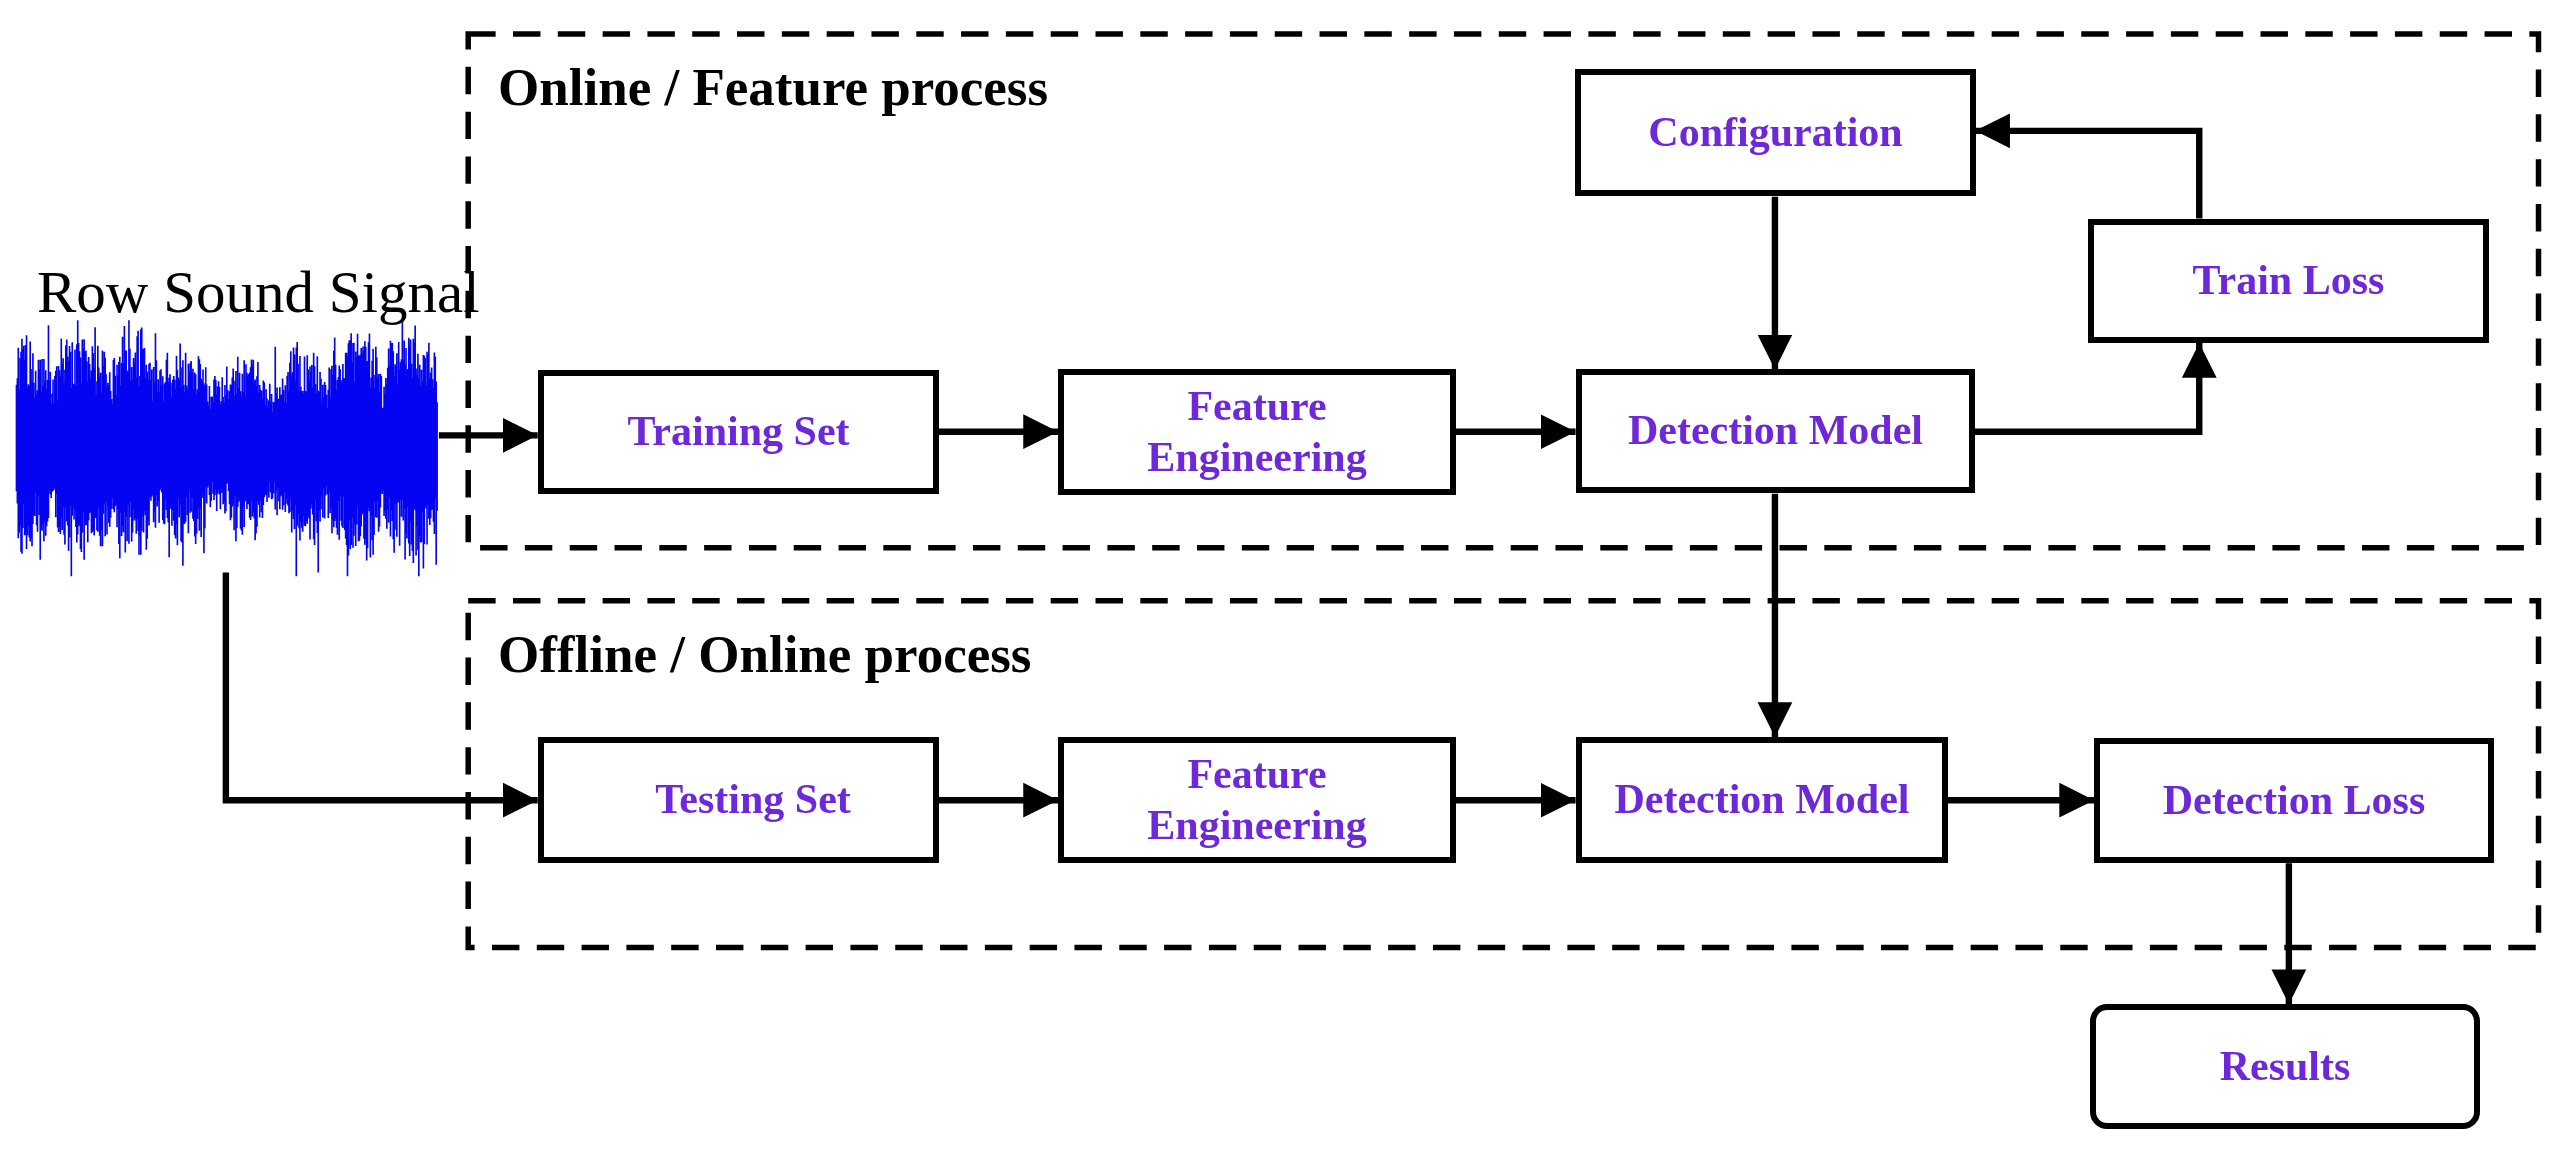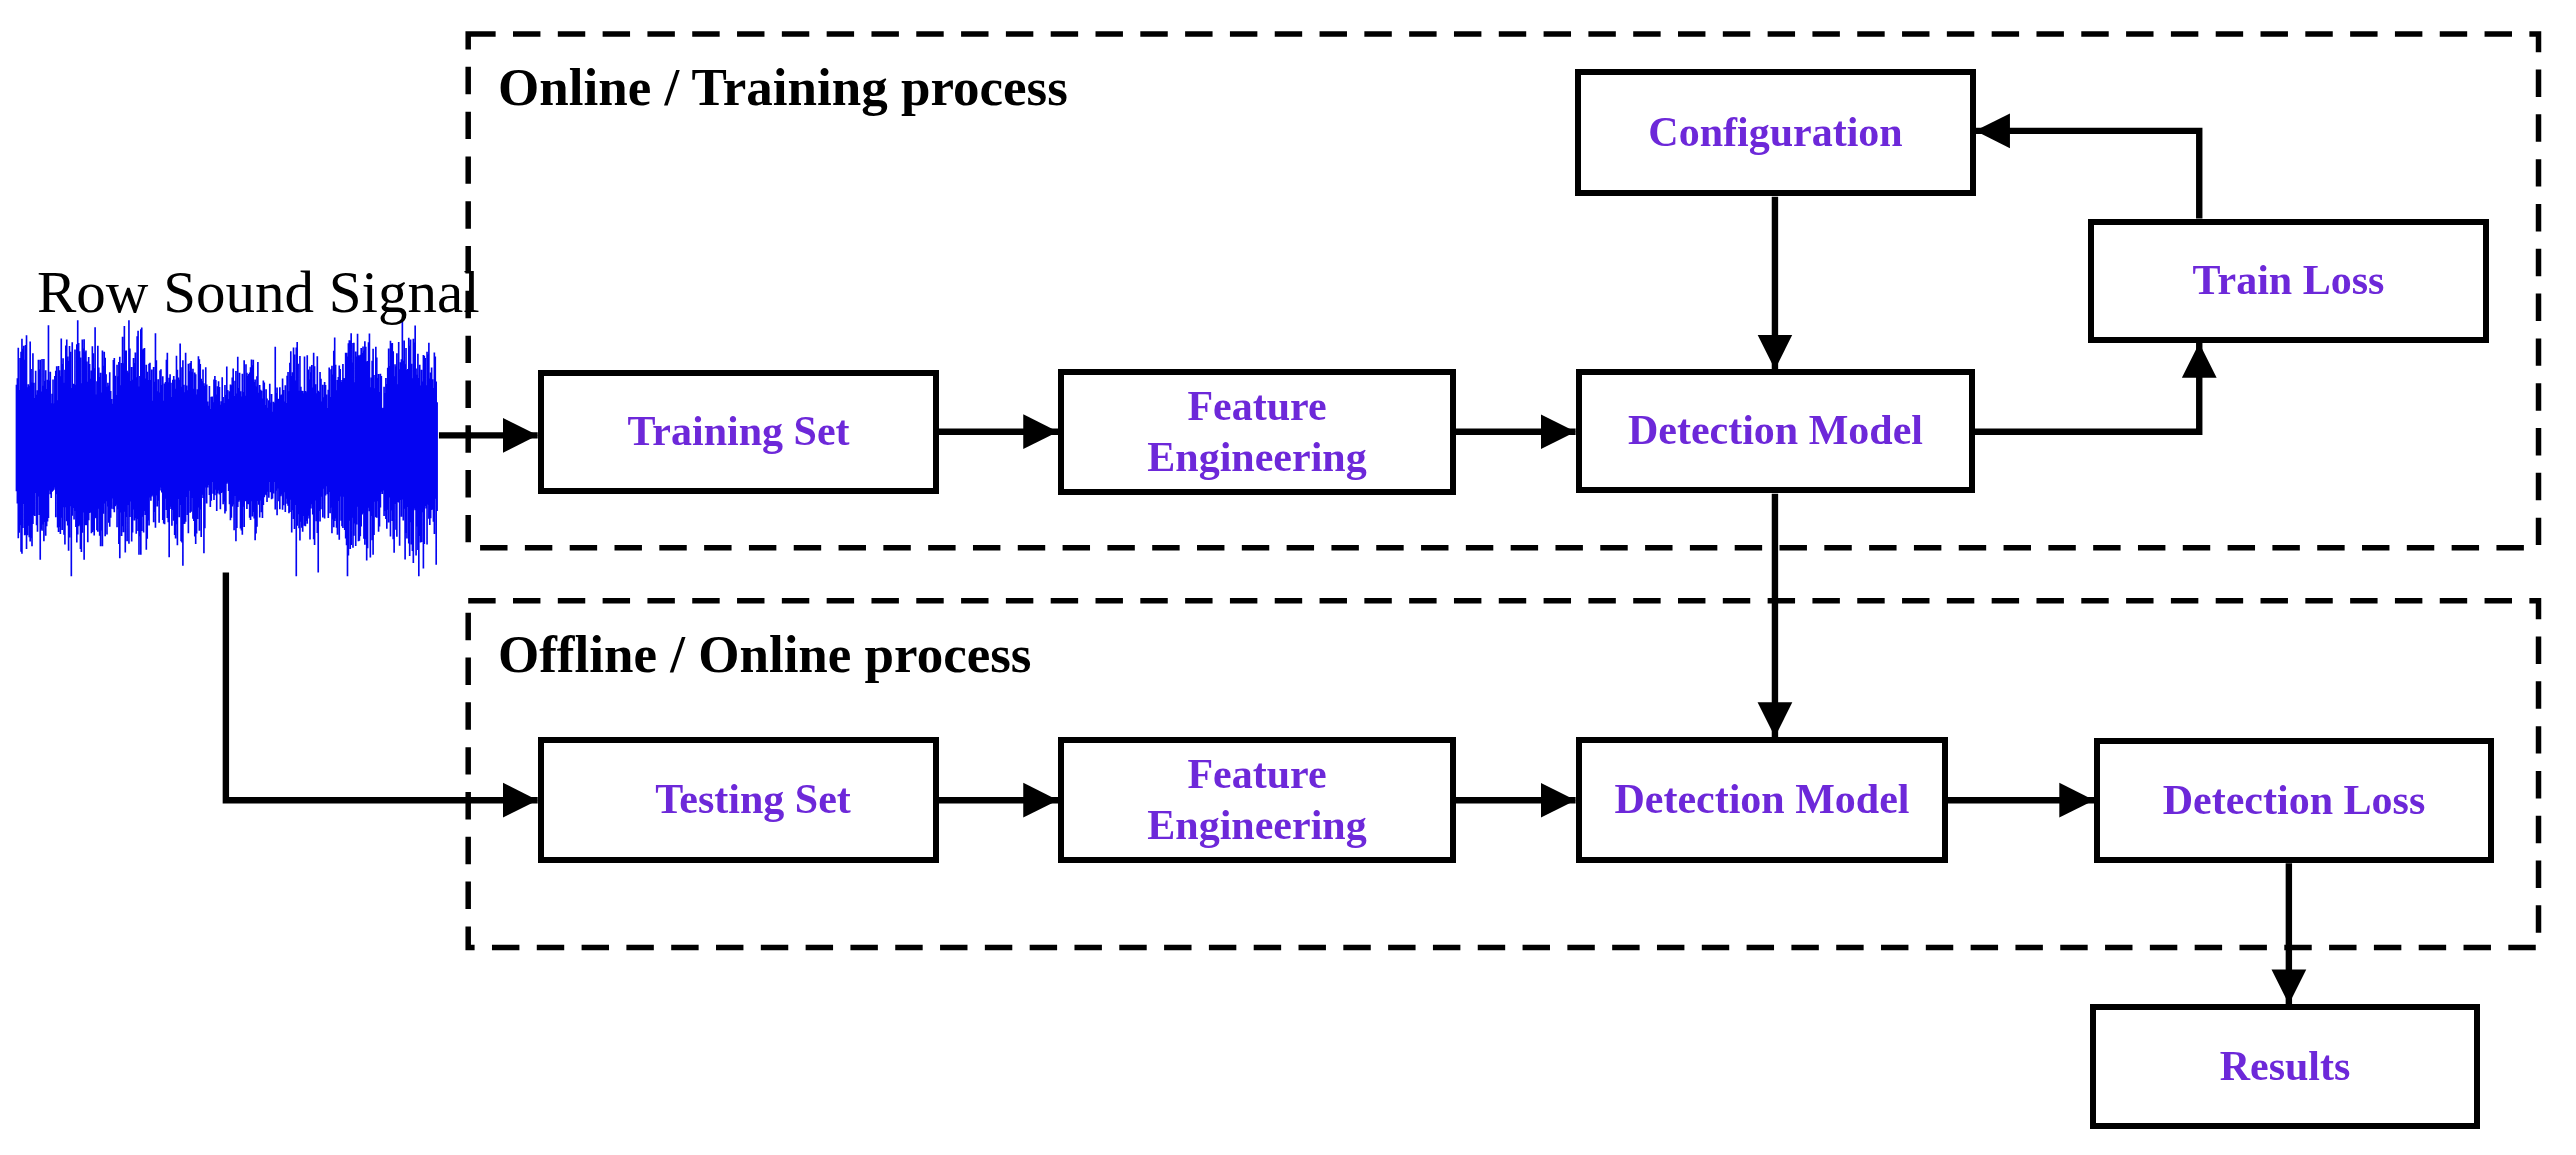--- a/index.html
+++ b/index.html
@@ -80,21 +80,21 @@
     <polyline points="2405,239 2405,143 2160,143" fill="none" stroke="#000000" stroke-width="7" marker-end="url(#arrow)"></polyline>
     <line x1="1941" y1="540" x2="1941" y2="806" stroke="#000000" stroke-width="7" marker-end="url(#arrow)"></line>
     <line x1="1026" y1="875" x2="1157" y2="875" stroke="#000000" stroke-width="7" marker-end="url(#arrow)"></line>
     <line x1="1592" y1="875" x2="1723" y2="875" stroke="#000000" stroke-width="7" marker-end="url(#arrow)"></line>
     <line x1="2130" y1="875" x2="2290" y2="875" stroke="#000000" stroke-width="7" marker-end="url(#arrow)"></line>
     <line x1="2503" y1="944" x2="2503" y2="1098" stroke="#000000" stroke-width="7" marker-end="url(#arrow)"></line>
   </svg>
 
   <div class="signal-label">Row Sound Signal</div>
 
-  <div class="section-title" style="left:498px; top:57px;">Online / Training process</div>
+  <div class="section-title" style="left:498px; top:57px;">Online / Feature process</div>
 
   <div class="section-title" style="left:498px; top:624px;">Offline / Online process</div>
 
   <div class="node" style="left:1575px; top:69px; width:401px; height:127px;">Configuration</div>
 
   <div class="node" style="left:2088px; top:219px; width:401px; height:124px;">Train Loss</div>
 
   <div class="node" style="left:538px; top:370px; width:401px; height:124px;">Training Set</div>
 
   <div class="node" style="left:1058px; top:369px; width:398px; height:126px;">Feature Engineering</div>
@@ -102,16 +102,16 @@
   <div class="node" style="left:1576px; top:369px; width:399px; height:124px;">Detection Model</div>
 
   <div class="node" style="left:538px; top:737px; width:401px; height:126px;padding-left:40px;">Testing Set</div>
 
   <div class="node" style="left:1058px; top:737px; width:398px; height:126px;">Feature Engineering</div>
 
   <div class="node" style="left:1576px; top:737px; width:372px; height:126px;">Detection Model</div>
 
   <div class="node" style="left:2094px; top:738px; width:400px; height:125px;">Detection Loss</div>
 
-  <div class="node" style="left:2090px; top:1004px; width:390px; height:125px;">Results</div>
+  <div class="node" style="left:2090px; top:1004px; width:390px; height:125px;border-radius:17px;">Results</div>
 
 </div>
 
 
 </body></html>

